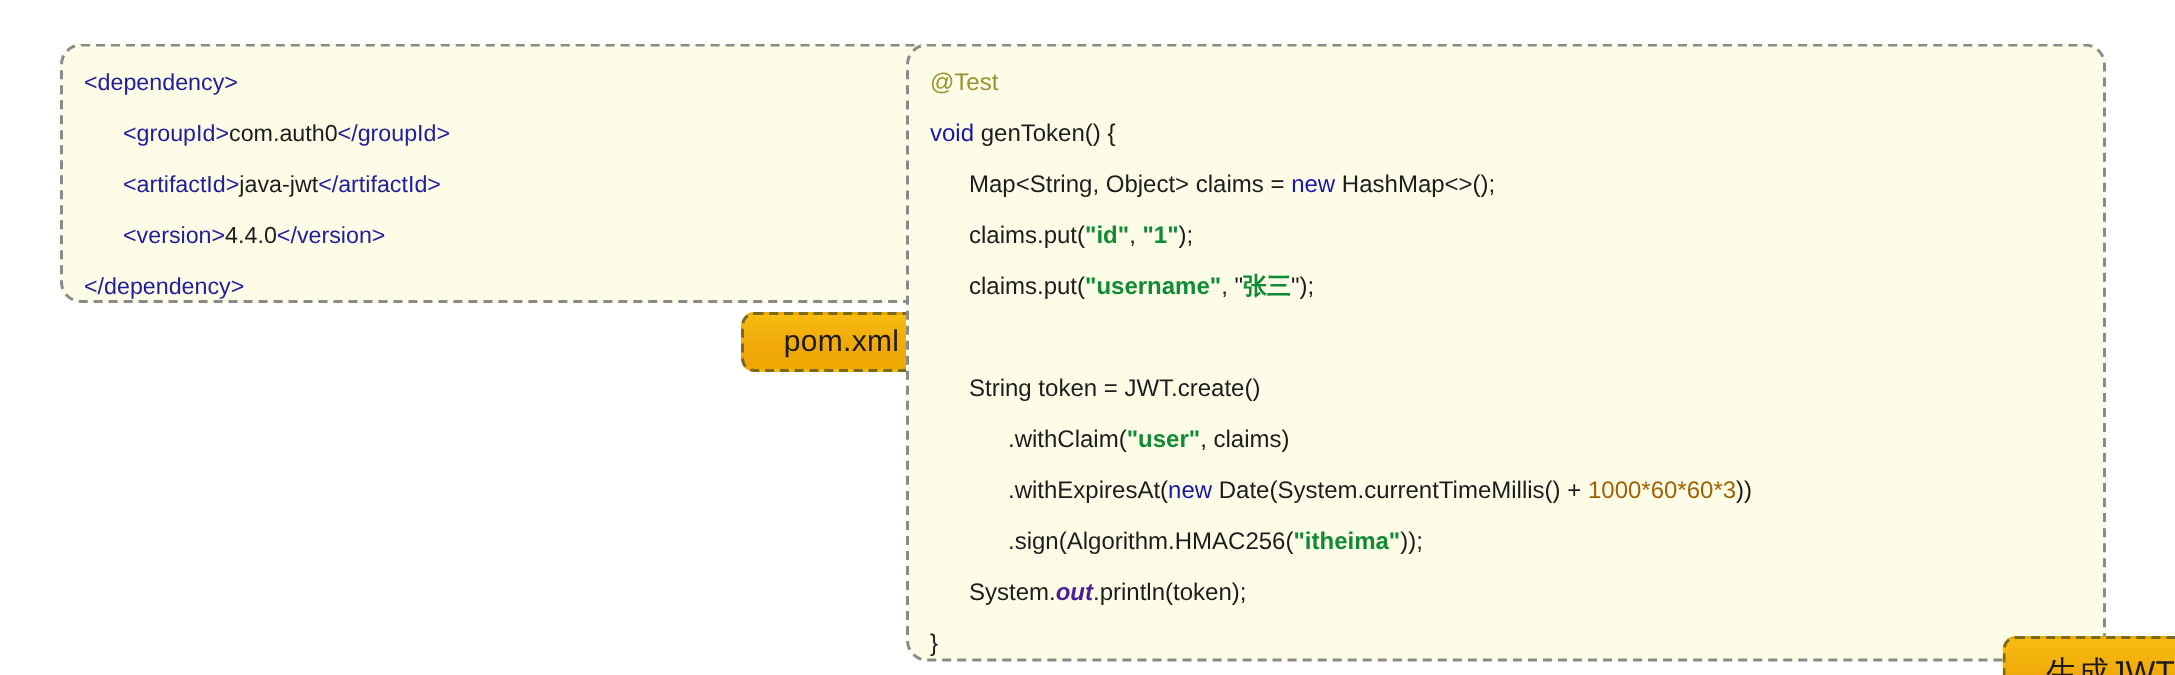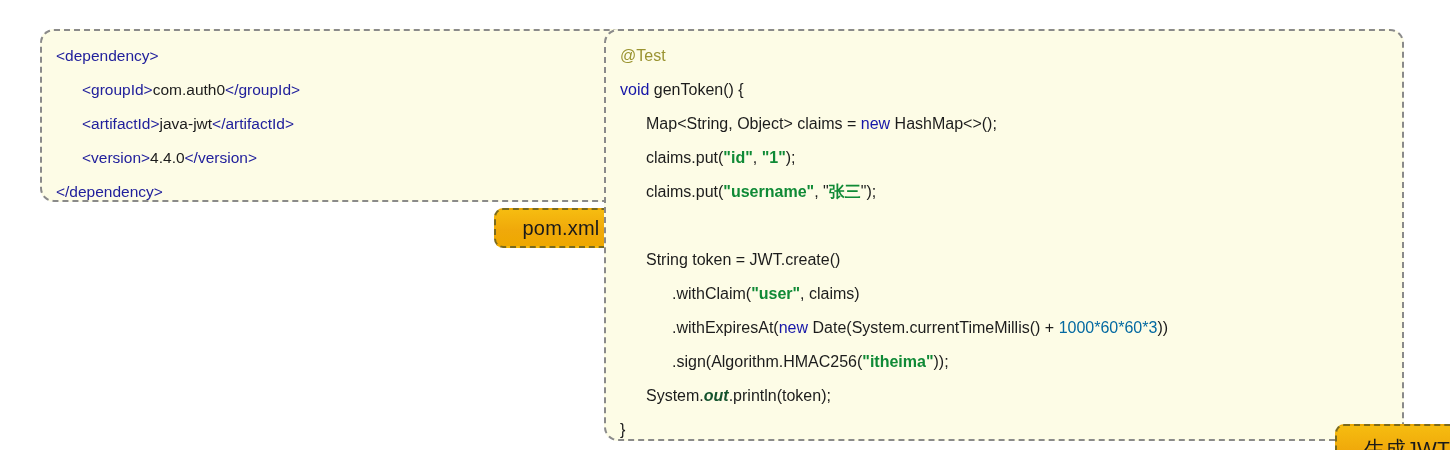--- a/index.html
+++ b/index.html
@@ -54,23 +54,23 @@
   #pom-panel .line { font-size: 15.5px; }
   #jwt-panel .line { font-size: 16px; padding-left: 14px; }
   .line.blank { height: 34px; }
 
   
   .tag        { color: #21209c; font-weight: normal; }      
   .kw         { color: #1616a8; font-weight: normal; }      
   .str        { color: #0f8a36; font-weight: bold; }      
   .q          { color: #1c1c1c; font-weight: normal; }    
   .anno       { color: #9a9330; }                          
-  .num        { color: #0369a1; }                          
+  .num        { color: #a16207; }                          
   .ital       { }                      
-  .field      { color: #14532d; font-weight: bold; font-style: italic; }
+  .field      { color: #4c1d95; font-weight: bold; font-style: italic; }
 
   
   .badge {
     position: absolute;
     box-sizing: border-box;
     border: 2px dashed #7a6a1d;
     border-radius: 9px;
     background: linear-gradient(180deg, #f6bc10 0%, #f0a90a 55%, #eea800 100%);
     color: #1a1a1a;
     font-size: 20px;

